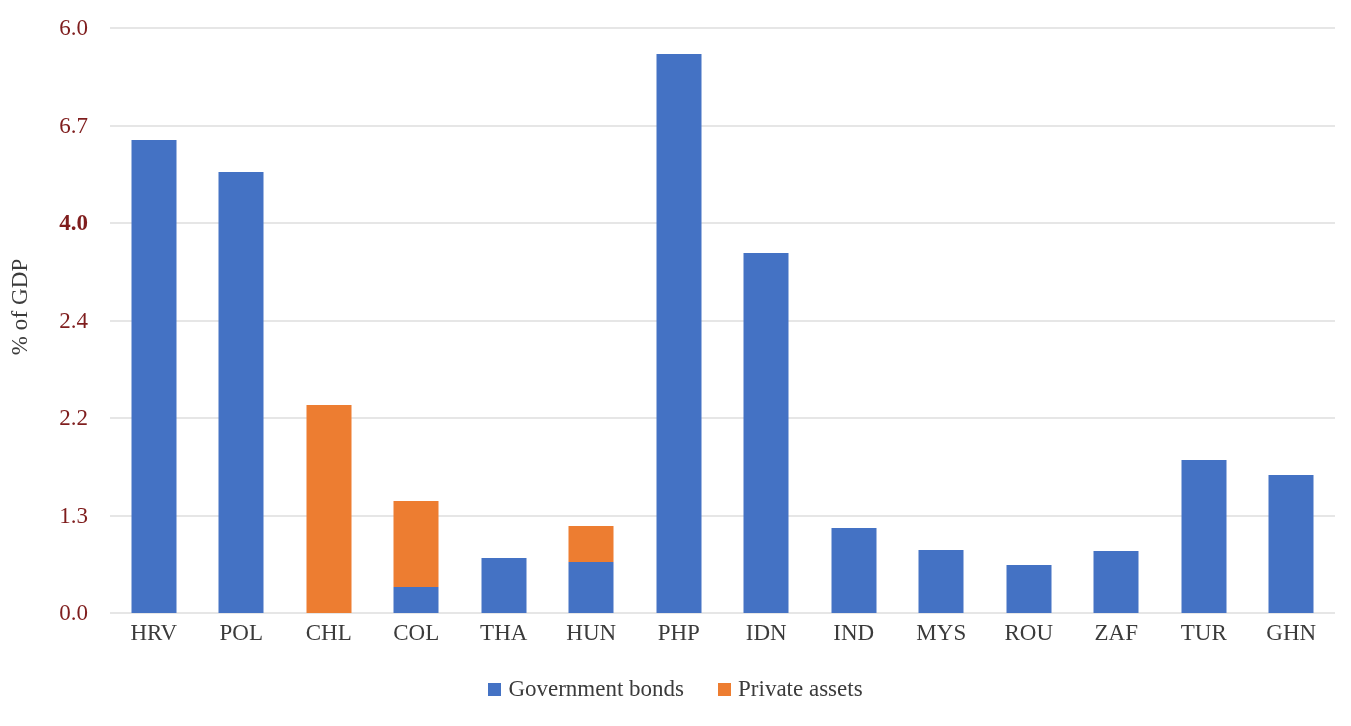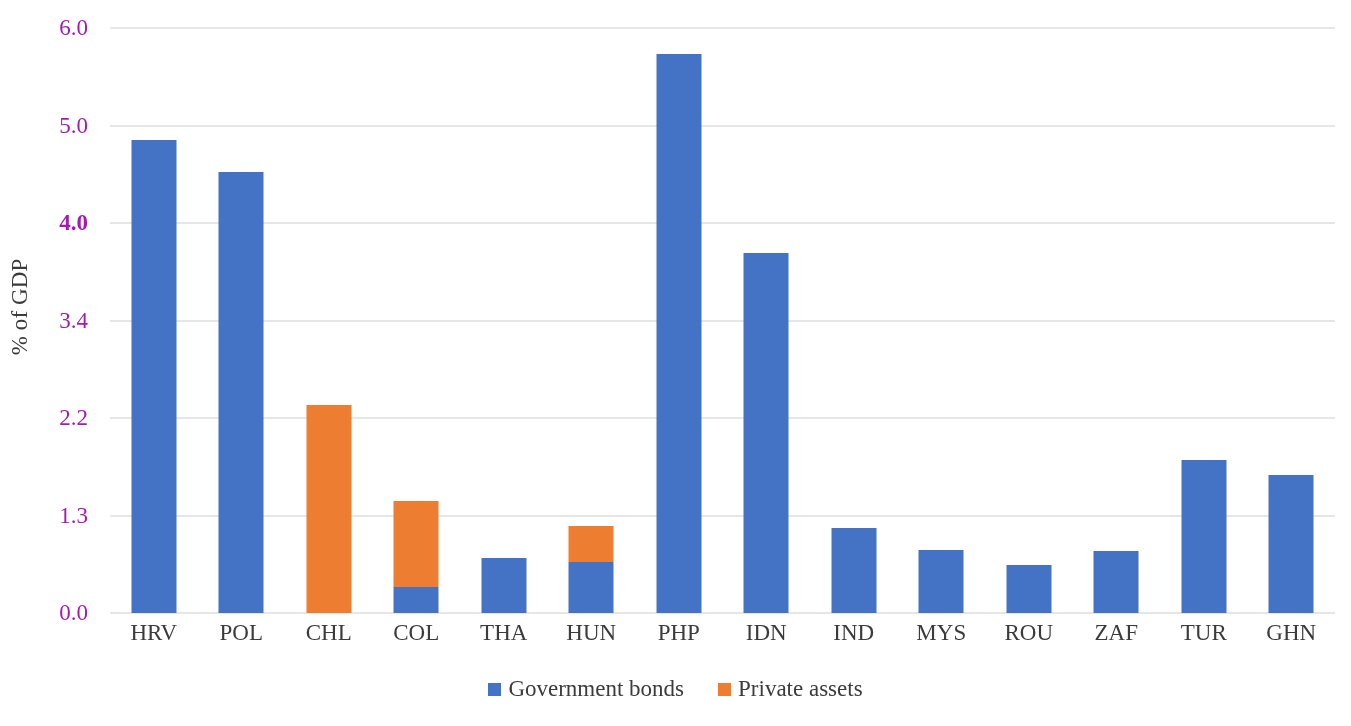--- a/index.html
+++ b/index.html
@@ -64,21 +64,21 @@
     left: 0px;
     top: 28px;
     width: 100px;
     height: 585px;
   }
   #y-ticks .tick {
     position: absolute;
     right: 12px;
     transform: translateY(-50%);
     font-size: 23px;
-    color: #a21caf;
+    color: #7f1d1d;
     white-space: nowrap;
     text-align: center;
   }
 
   
   #bars-layer {
     position: absolute;
     left: 0;
     top: 0;
     width: 100%;
@@ -153,23 +153,23 @@
 <body>
 
 <div id="chart-root">
 
   <div id="y-axis-title">
     <span>% of GDP</span>
   </div>
 
   <div id="y-ticks">
       <div class="tick" style="top: 0px;">6.0</div>
-      <div class="tick" style="top: 97.5px;">5.0</div>
+      <div class="tick" style="top: 97.5px;">6.7</div>
       <div class="tick" style="top: 195px; font-weight: bold;">4.0</div>
-      <div class="tick" style="top: 292.5px;">3.4</div>
+      <div class="tick" style="top: 292.5px;">2.4</div>
       <div class="tick" style="top: 390px;">2.2</div>
       <div class="tick" style="top: 487.5px;">1.3</div>
       <div class="tick" style="top: 585px;">0.0</div>
     </div>
 
   <div id="plot-area">
     <div id="gridlines-layer">
         <div class="gridline" style="top: -1px;"></div>
         <div class="gridline" style="top: 96.5px;"></div>
         <div class="gridline" style="top: 194px;"></div>

